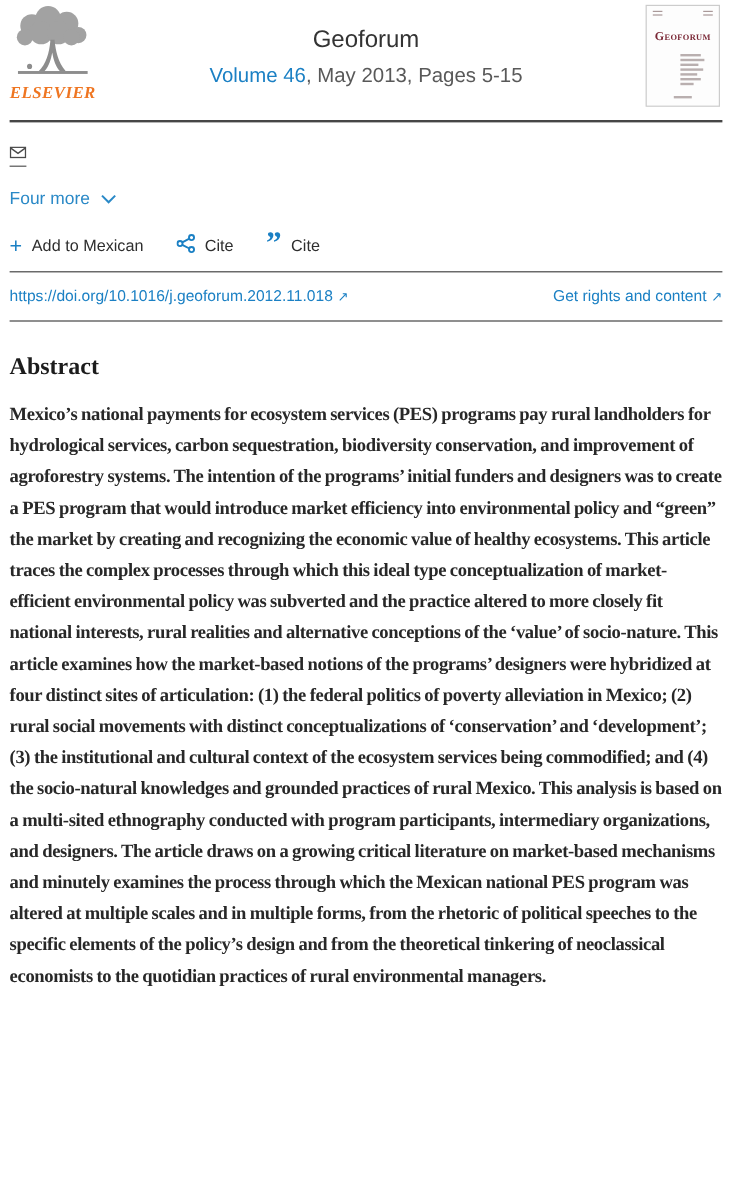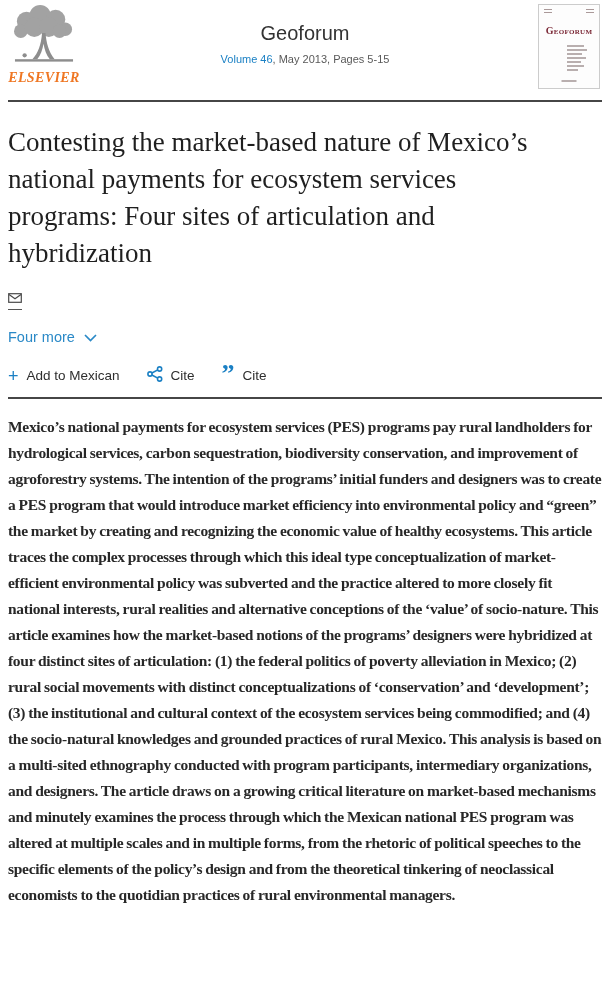--- a/index.html
+++ b/index.html
@@ -18,21 +18,21 @@
   .logo { position: absolute; left: 0; top: 5px; width: 72px; text-align: center; cursor: pointer; font-style: italic; }
   .elsevier-word {
     font-family: "Liberation Serif", serif; font-weight: 700;
     color: #ef7622; font-size: 14px; letter-spacing: 0.4px; margin-top: 1px;
   }
   .head-center {
     position: absolute; left: 50%; top: 22px; transform: translateX(-50%);
     text-align: center; white-space: nowrap;
   }
   .journal-title { font-size: 20px; color: #333; cursor: pointer; }
-  .vol-line { margin-top: 8px; font-size: 11px; color: #595959; text-align: right; }
+  .vol-line { margin-top: 8px; font-size: 17px; color: #595959; text-align: right; }
   .vol-line a { color: #1b80c4; text-decoration: none; cursor: pointer; }
 
   .cover {
     position: absolute; right: 2px; top: 4px;
     width: 62px; height: 85px;
     border: 1px solid #cccccc; background: #fdfdfd; cursor: pointer;
   }
   .cover-top { display: flex; justify-content: space-between; padding: 4px 5px 0; }
   .cover-top .mini { width: 8px; }
   .cover-top .mini i { display: block; height: 1px; background: #a99; margin-bottom: 1.5px; }
@@ -152,21 +152,20 @@
           <i></i>
           <i></i>
       </div>
       <div class="cover-bottom"></div>
     </div>
   </div>
 
   <hr class="rule">
 
   
-  <h1 class="article-title">Contesting the market-based nature of Mexico’s national payments for ecosystem services programs: Four sites of articulation and hybridization</h1>
 
   <div class="author-row">
     <span class="author">
       <span>
         <svg width="14" height="10" viewBox="0 0 14 10">
           <rect x="0.7" y="0.7" width="12.6" height="8.6" fill="none" stroke="#4a4a4a" stroke-width="1.2"></rect>
           <path d="M1 1.4 L7 5.8 L13 1.4" fill="none" stroke="#4a4a4a" stroke-width="1.2"></path>
         </svg>
       </span>
     </span>
@@ -200,21 +199,26 @@
       <span>Cite</span>
     </span>
     <span class="action">
       <span class="quote">”</span>
       <span>Cite</span>
     </span>
   </div>
 
   <hr class="rule rule-thin">
 
+  <div class="doi-row">
+    <a><span>https://doi.org/10.1016/j.geoforum.2012.11.018</span><span class="ext-arrow">↗</span></a>
+    <a><span>Get rights and content</span><span class="ext-arrow">↗</span></a>
+  </div>
 
   <hr class="rule rule-thin">
 
   
   <section>
+    <h2 class="abstract-heading">Abstract</h2>
     <p class="abstract-text">Mexico’s national payments for ecosystem services (PES) programs pay rural landholders for hydrological services, carbon sequestration, biodiversity conservation, and improvement of agroforestry systems. The intention of the programs’ initial funders and designers was to create a PES program that would introduce market efficiency into environmental policy and “green” the market by creating and recognizing the economic value of healthy ecosystems. This article traces the complex processes through which this ideal type conceptualization of market-efficient environmental policy was subverted and the practice altered to more closely fit national interests, rural realities and alternative conceptions of the ‘value’ of socio-nature. This article examines how the market-based notions of the programs’ designers were hybridized at four distinct sites of articulation: (1) the federal politics of poverty alleviation in Mexico; (2) rural social movements with distinct conceptualizations of ‘conservation’ and ‘development’; (3) the institutional and cultural context of the ecosystem services being commodified; and (4) the socio-natural knowledges and grounded practices of rural Mexico. This analysis is based on a multi-sited ethnography conducted with program participants, intermediary organizations, and designers. The article draws on a growing critical literature on market-based mechanisms and minutely examines the process through which the Mexican national PES program was altered at multiple scales and in multiple forms, from the rhetoric of political speeches to the specific elements of the policy’s design and from the theoretical tinkering of neoclassical economists to the quotidian practices of rural environmental managers.</p>
   </section>
 
 </div>
 
 </body></html>

